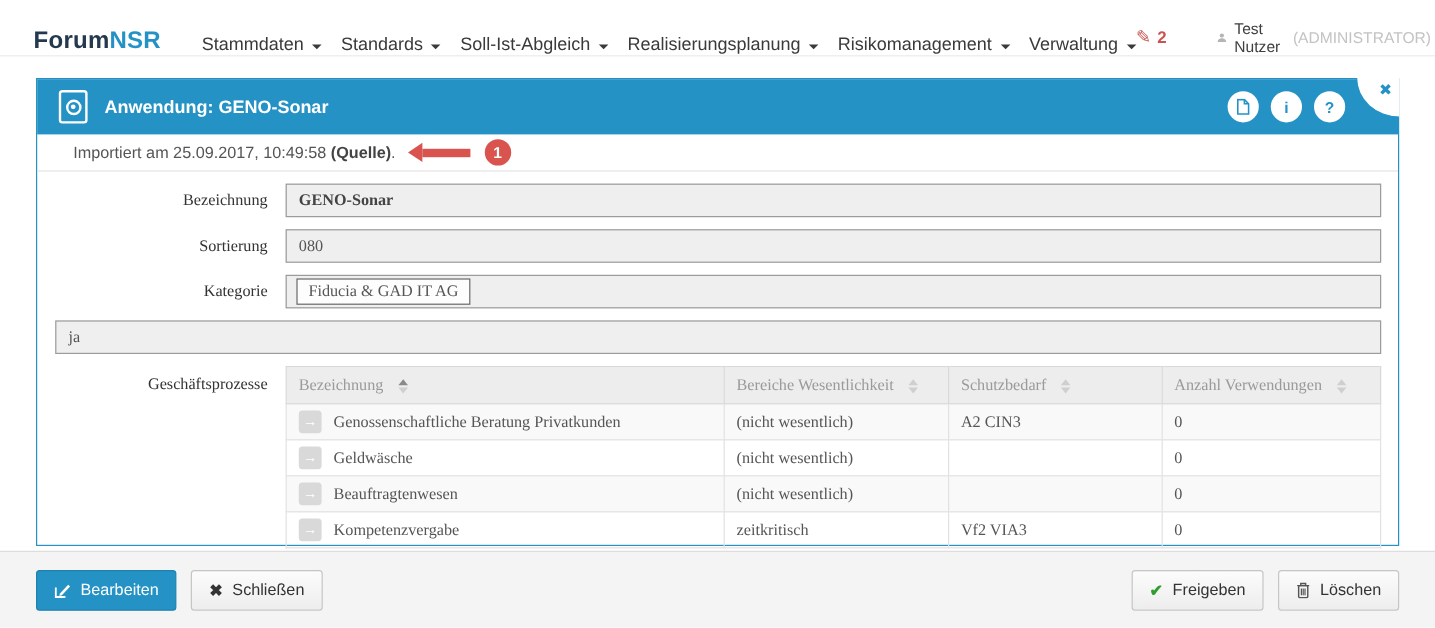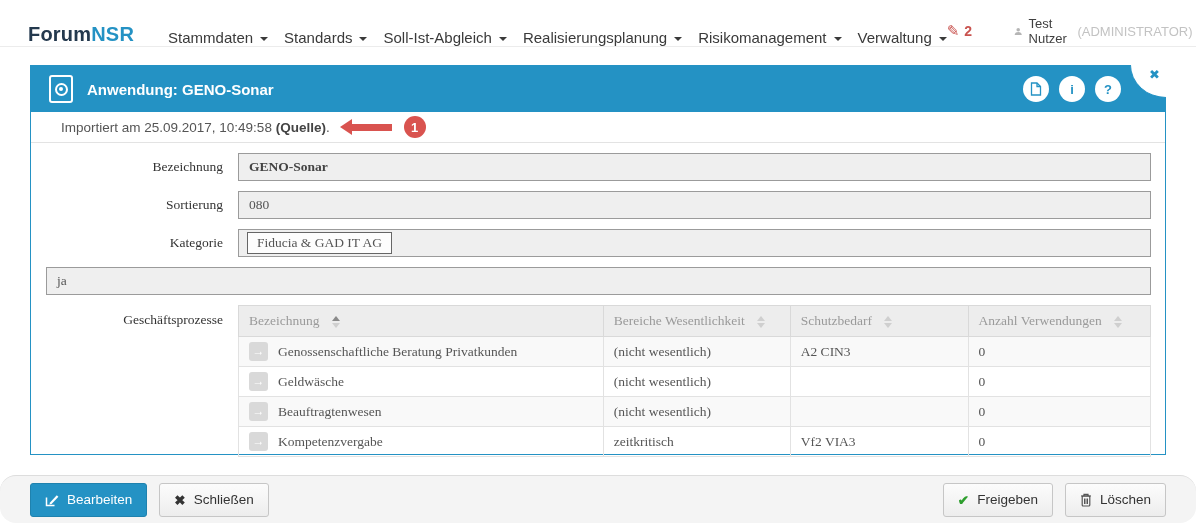--- a/index.html
+++ b/index.html
@@ -99,23 +99,23 @@
   .tri-up { width:0; height:0; border-left:4px solid transparent; border-right:4px solid transparent; border-bottom:5px solid #cfcfcf; }
   .tri-down { width:0; height:0; border-left:4px solid transparent; border-right:4px solid transparent; border-top:5px solid #cfcfcf; }
   .sort.active .tri-up { border-bottom-color:#8a8a8a; }
   .cell-flex { display:flex; align-items:center; gap:10px; }
   .row-arrow { width:19px; height:19px; background:#d9d9d9; border-radius:3px; color:#fff;
     font-weight:bold; font-size:12px; display:flex; align-items:center; justify-content:center;
     cursor:pointer; flex:none; }
 
   
   .footer {
-    position:absolute; left:0; right:0; bottom:0; height:48px;
+    position:absolute; left:0; right:0; bottom:0; height:64px;
     background:#f4f4f4; border-top:1px solid #ddd;
-    display:flex; align-items:center; padding:0 30px;border-radius:16px;
+    display:flex; align-items:center; padding:0 30px;
   }
   .btn-group-left { display:flex; gap:12px; }
   .btn-group-right { margin-left:auto; display:flex; gap:12px; }
   .btn {
     height:34px; padding:0 14px; border-radius:3px; font-size:13.5px;
     display:inline-flex; align-items:center; gap:8px; cursor:pointer;
     background:linear-gradient(#fcfcfc,#ededed); border:1px solid #c6c6c6; color:#333;
   }
   .btn-primary { background:#2492c4; border-color:#1f82ae; color:#fff; }
   .icon-check { color:#2e9e2e; font-weight:bold; }

